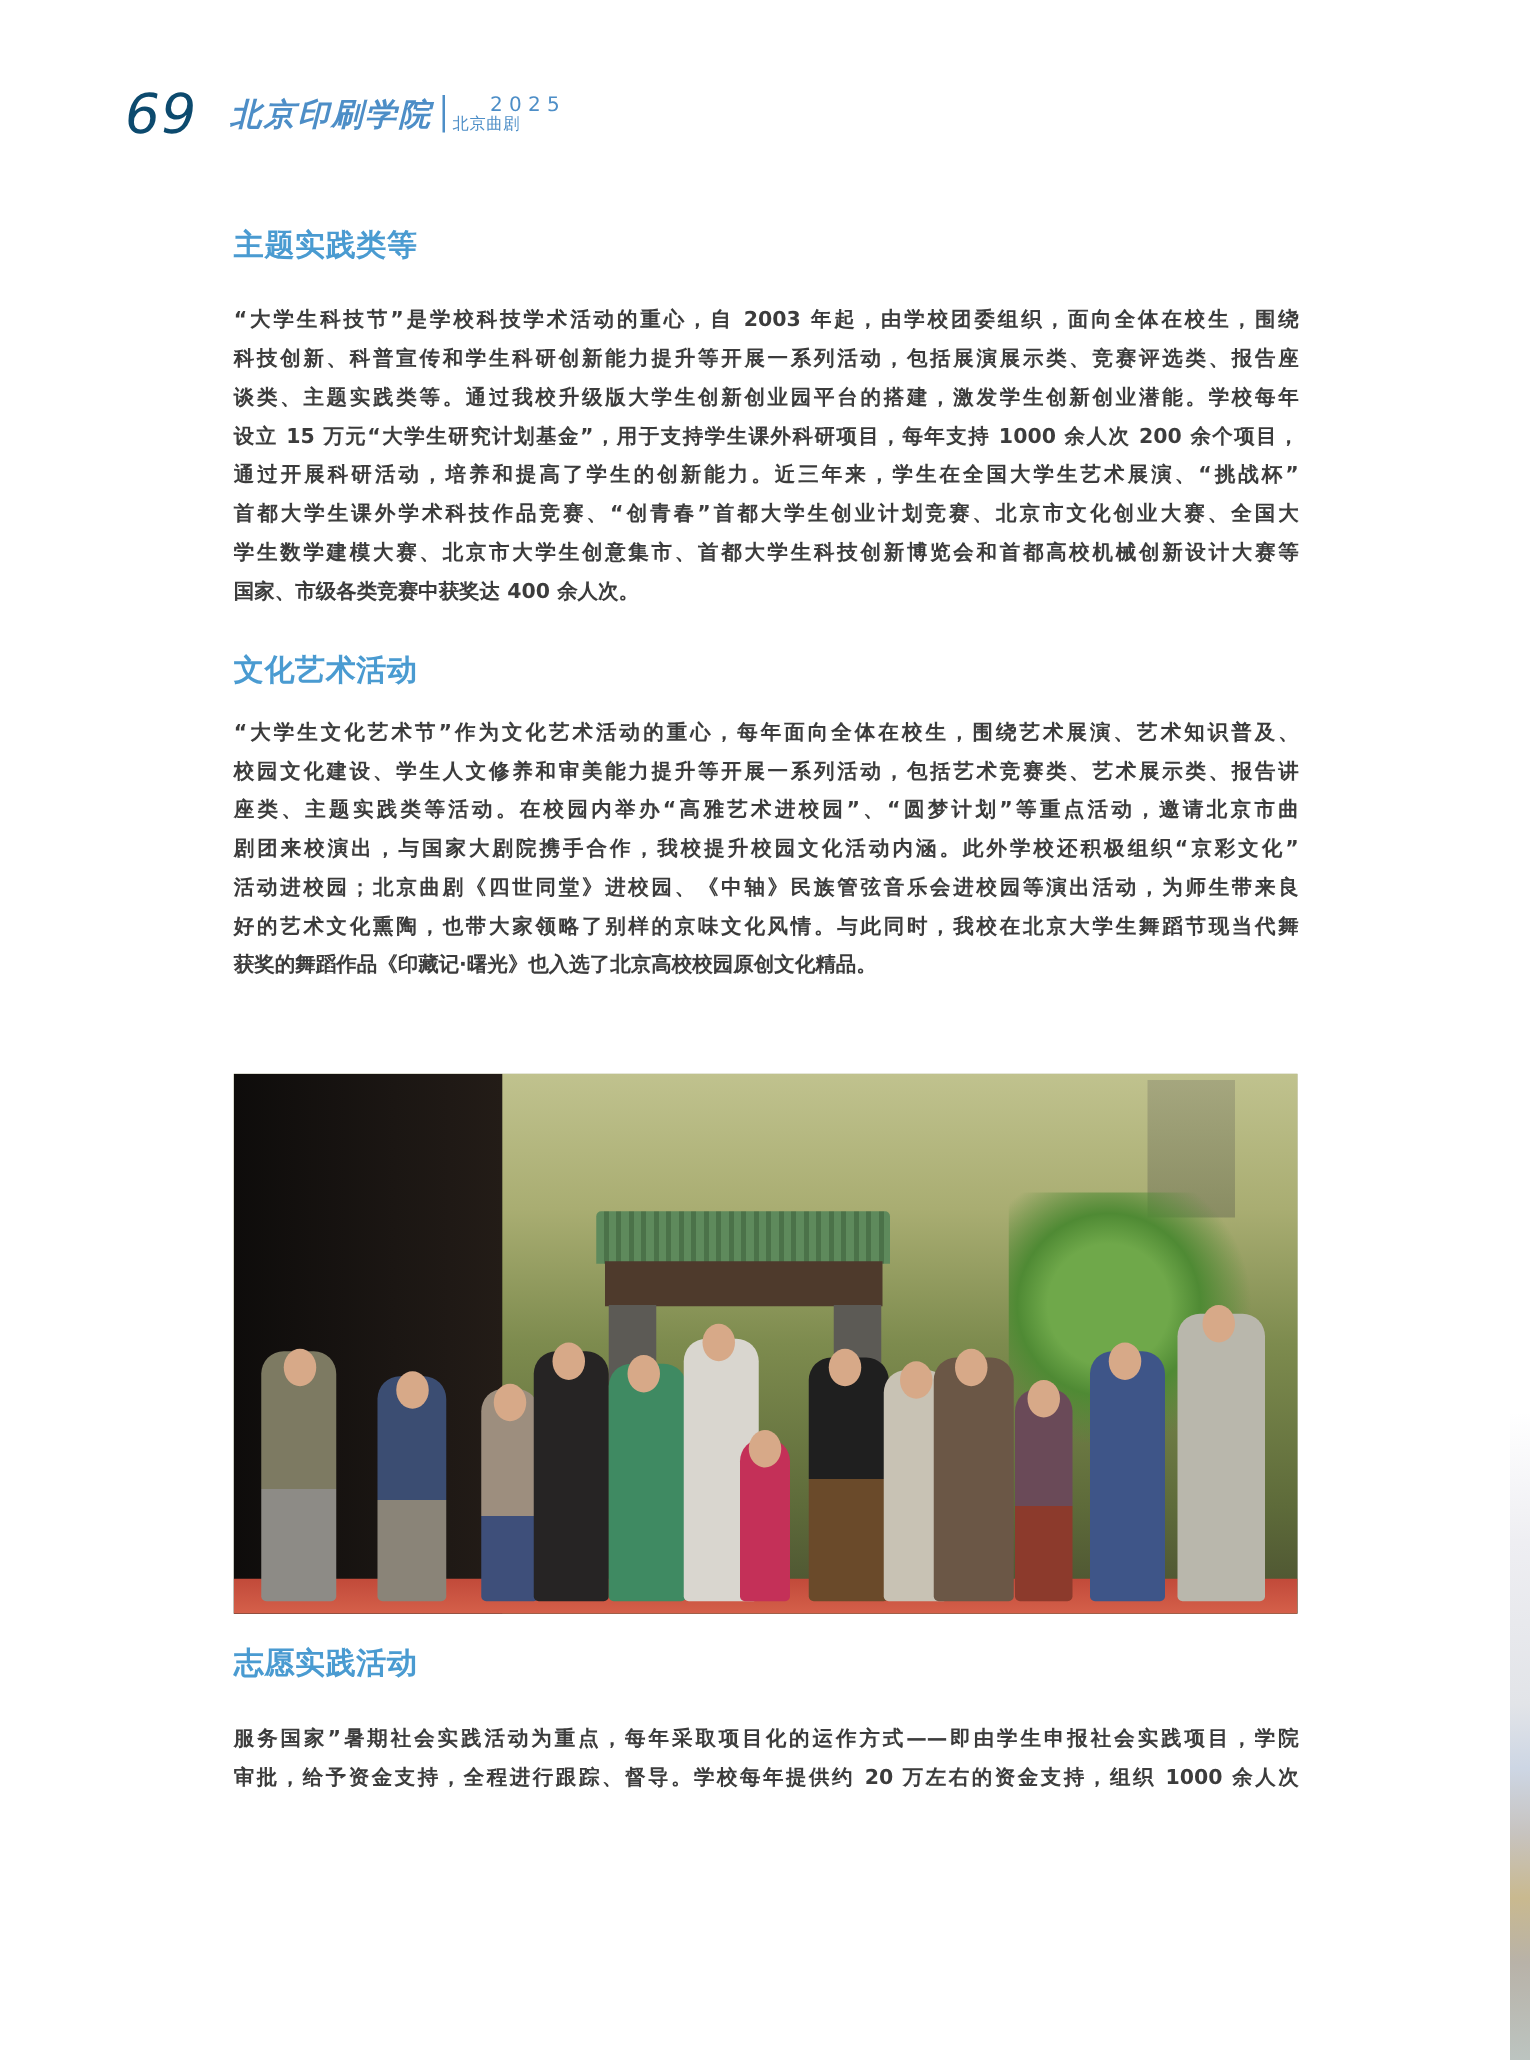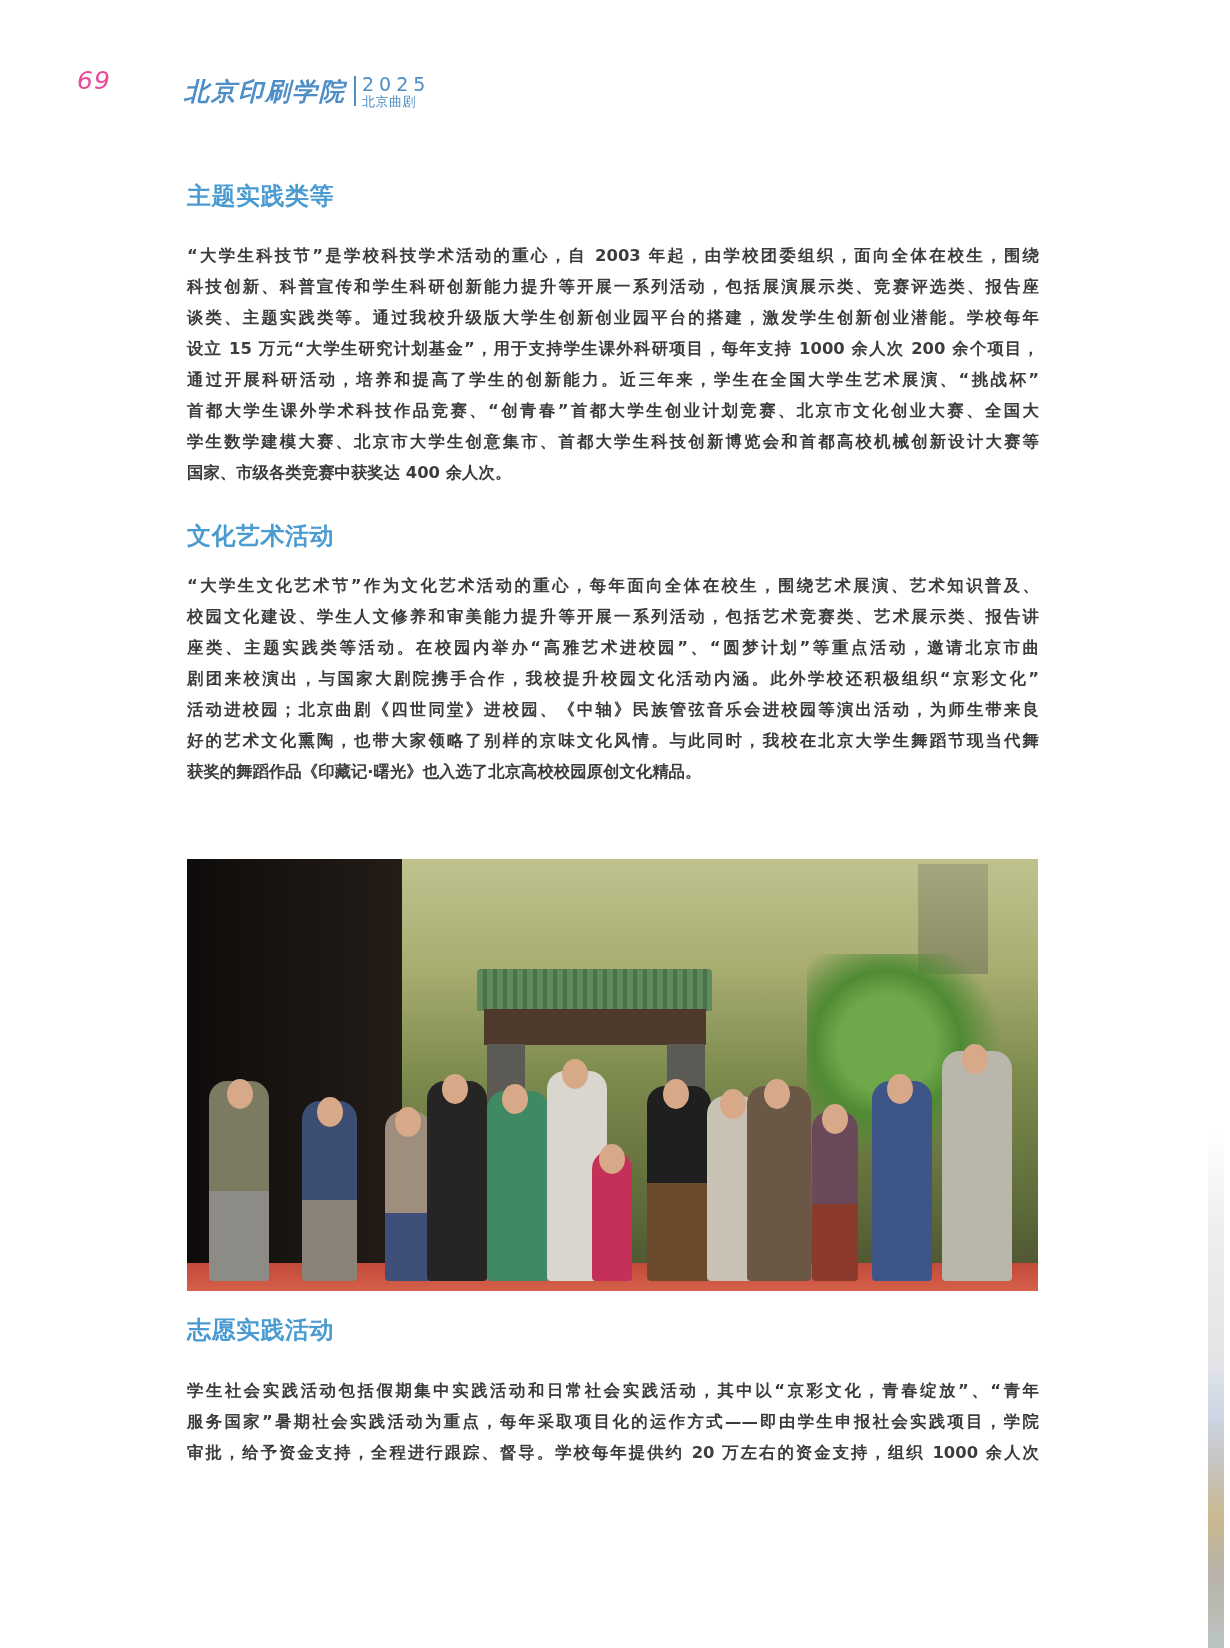--- a/index.html
+++ b/index.html
@@ -3,38 +3,38 @@
   <meta charset="utf-8">
   <style>
     html, body { margin: 0; padding: 0; }
     body {
       width: 1230px; height: 1648px; position: relative; overflow: hidden;
       background: #ffffff;
       font-family: "DejaVu Sans", "Liberation Sans", sans-serif;
       color: #3a3a3a;
     }
     .page-number {
-      position: absolute; left: 77px; top: 66px;
+      position: absolute; left: 100px; top: 66px;
       font-family: "DejaVu Sans", sans-serif; font-style: italic;
-      font-size: 25px; color: #ec4899; letter-spacing: 1px;
+      font-size: 44px; color: #0c4a6e; letter-spacing: 1px;
     }
     .masthead {
       position: absolute; left: 184px; top: 74px; height: 34px;
       display: flex; align-items: center;
     }
     .school-name {
       font-family: "DejaVu Serif", serif; font-style: italic; font-weight: bold;
       font-size: 25px; color: #4d8ec7; letter-spacing: 2px;
     }
     .masthead-divider {
       width: 2px; height: 30px; background: #4d8ec7; margin: 0 6px 0 8px;
     }
     .masthead-right { display: flex; flex-direction: column; line-height: 1; }
     .masthead-year {
-      font-size: 19px; color: #4d8ec7; letter-spacing: 5px; font-family: "DejaVu Sans", sans-serif;
+      font-size: 16px; color: #4d8ec7; letter-spacing: 5px; font-family: "DejaVu Sans", sans-serif; margin-left: 30px;
     }
     .masthead-sub { font-size: 13px; color: #4d8ec7; margin-top: 1px; letter-spacing: 0.5px; }
 
     .section-title {
       position: absolute; left: 187px;
       font-size: 24px; font-weight: bold; color: #4a9bd1; letter-spacing: 0.5px;
     }
     .para {
       position: absolute; left: 187px; width: 852px;
       font-size: 16.4px; line-height: 31px; color: #3c3c3c;
@@ -135,18 +135,17 @@
   <div class="person" style="left:625px;width:46px;height:170px;background:linear-gradient(#6a4a58 0 55%,#8c3a2c 55%);"></div>
   <div class="head" style="left:635px;top:245px;"></div>
   <div class="person" style="left:685px;width:60px;height:200px;background:#3e5588;"></div>
   <div class="head" style="left:700px;top:215px;"></div>
   <div class="person" style="left:755px;width:70px;height:230px;background:#b9b7ac;"></div>
   <div class="head" style="left:775px;top:185px;"></div>
 </div>
 
 <div class="section-title" style="top:1314px;">志愿实践活动</div>
 <div class="para" style="top:1375px;">
-  <span class="line">学生社会实践活动包括假期集中实践活动和日常社会实践活动，其中以“京彩文化，青春绽放”、“青年</span>
   <span class="line">服务国家”暑期社会实践活动为重点，每年采取项目化的运作方式——即由学生申报社会实践项目，学院</span>
   <span class="line">审批，给予资金支持，全程进行跟踪、督导。学校每年提供约 20 万左右的资金支持，组织 1000 余人次</span>
 </div>
 
 <div class="edge-strip"></div>
 
 </body></html>

